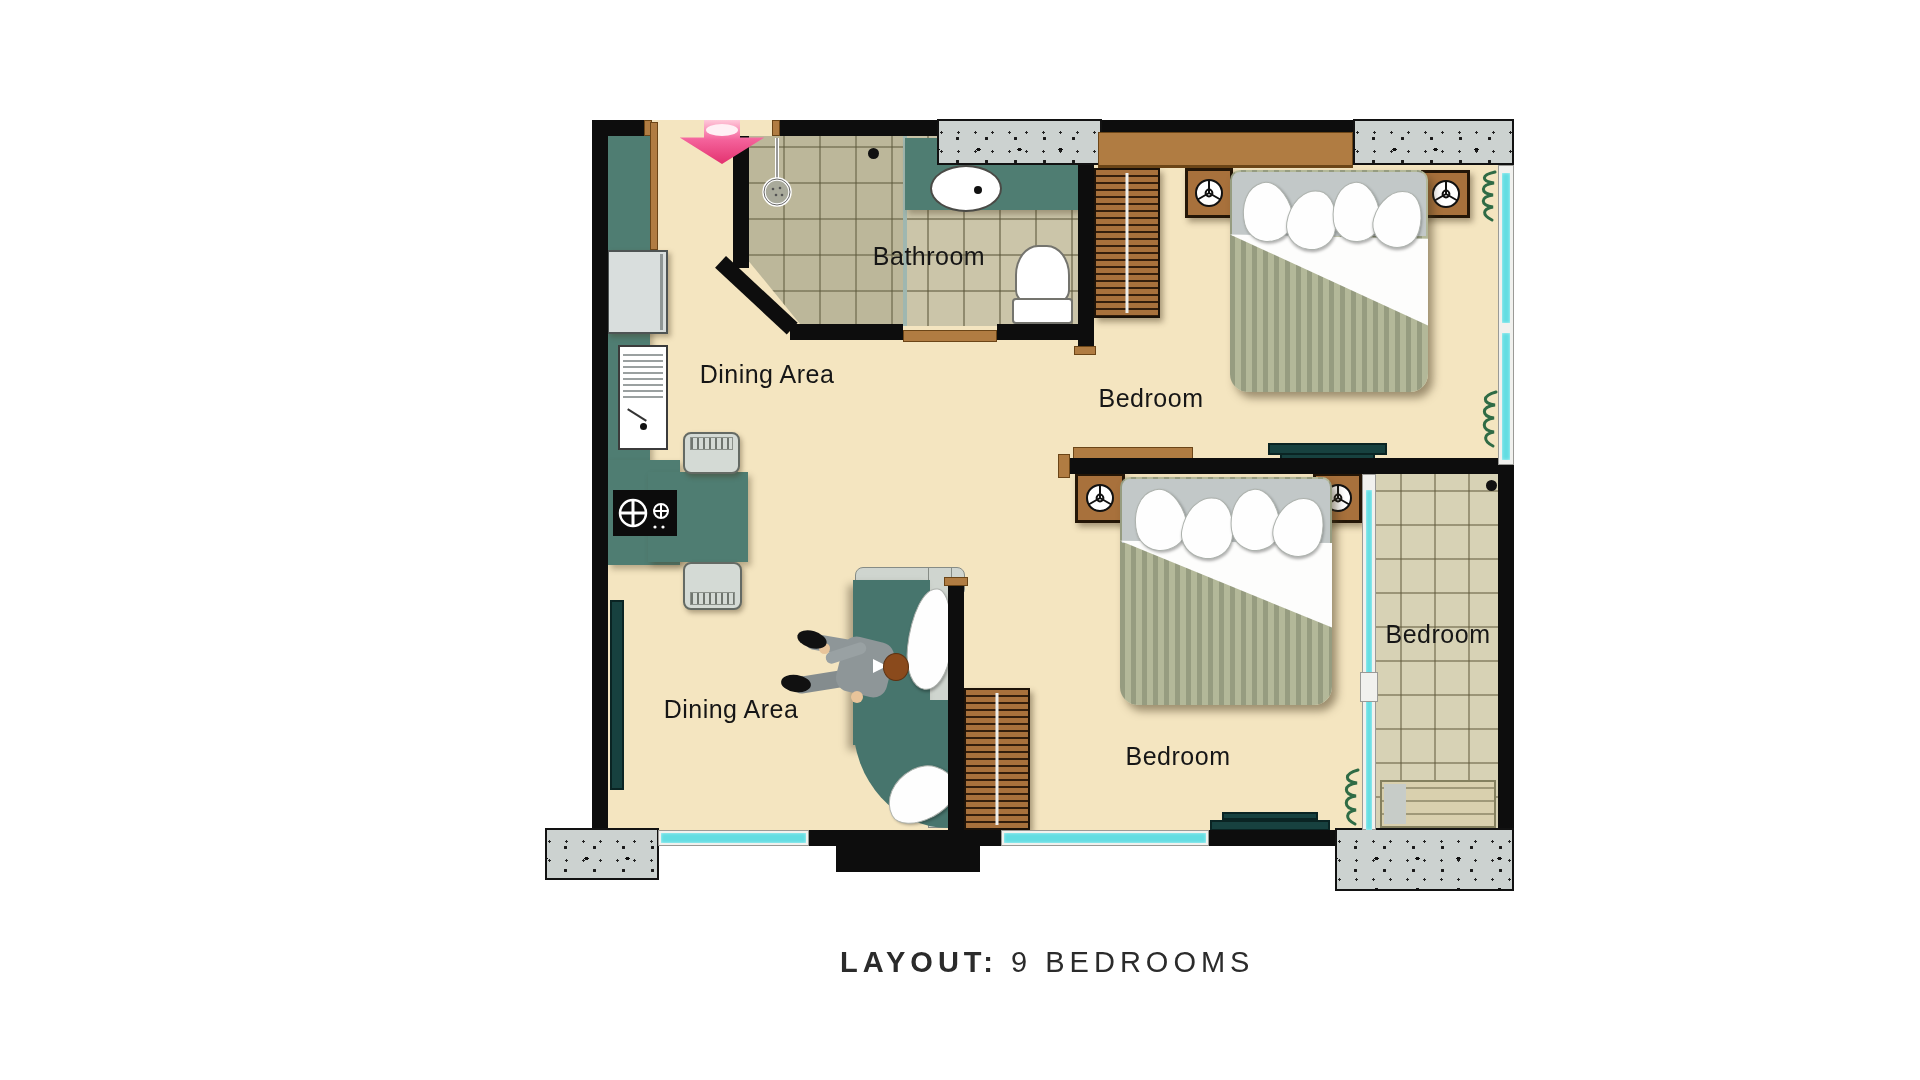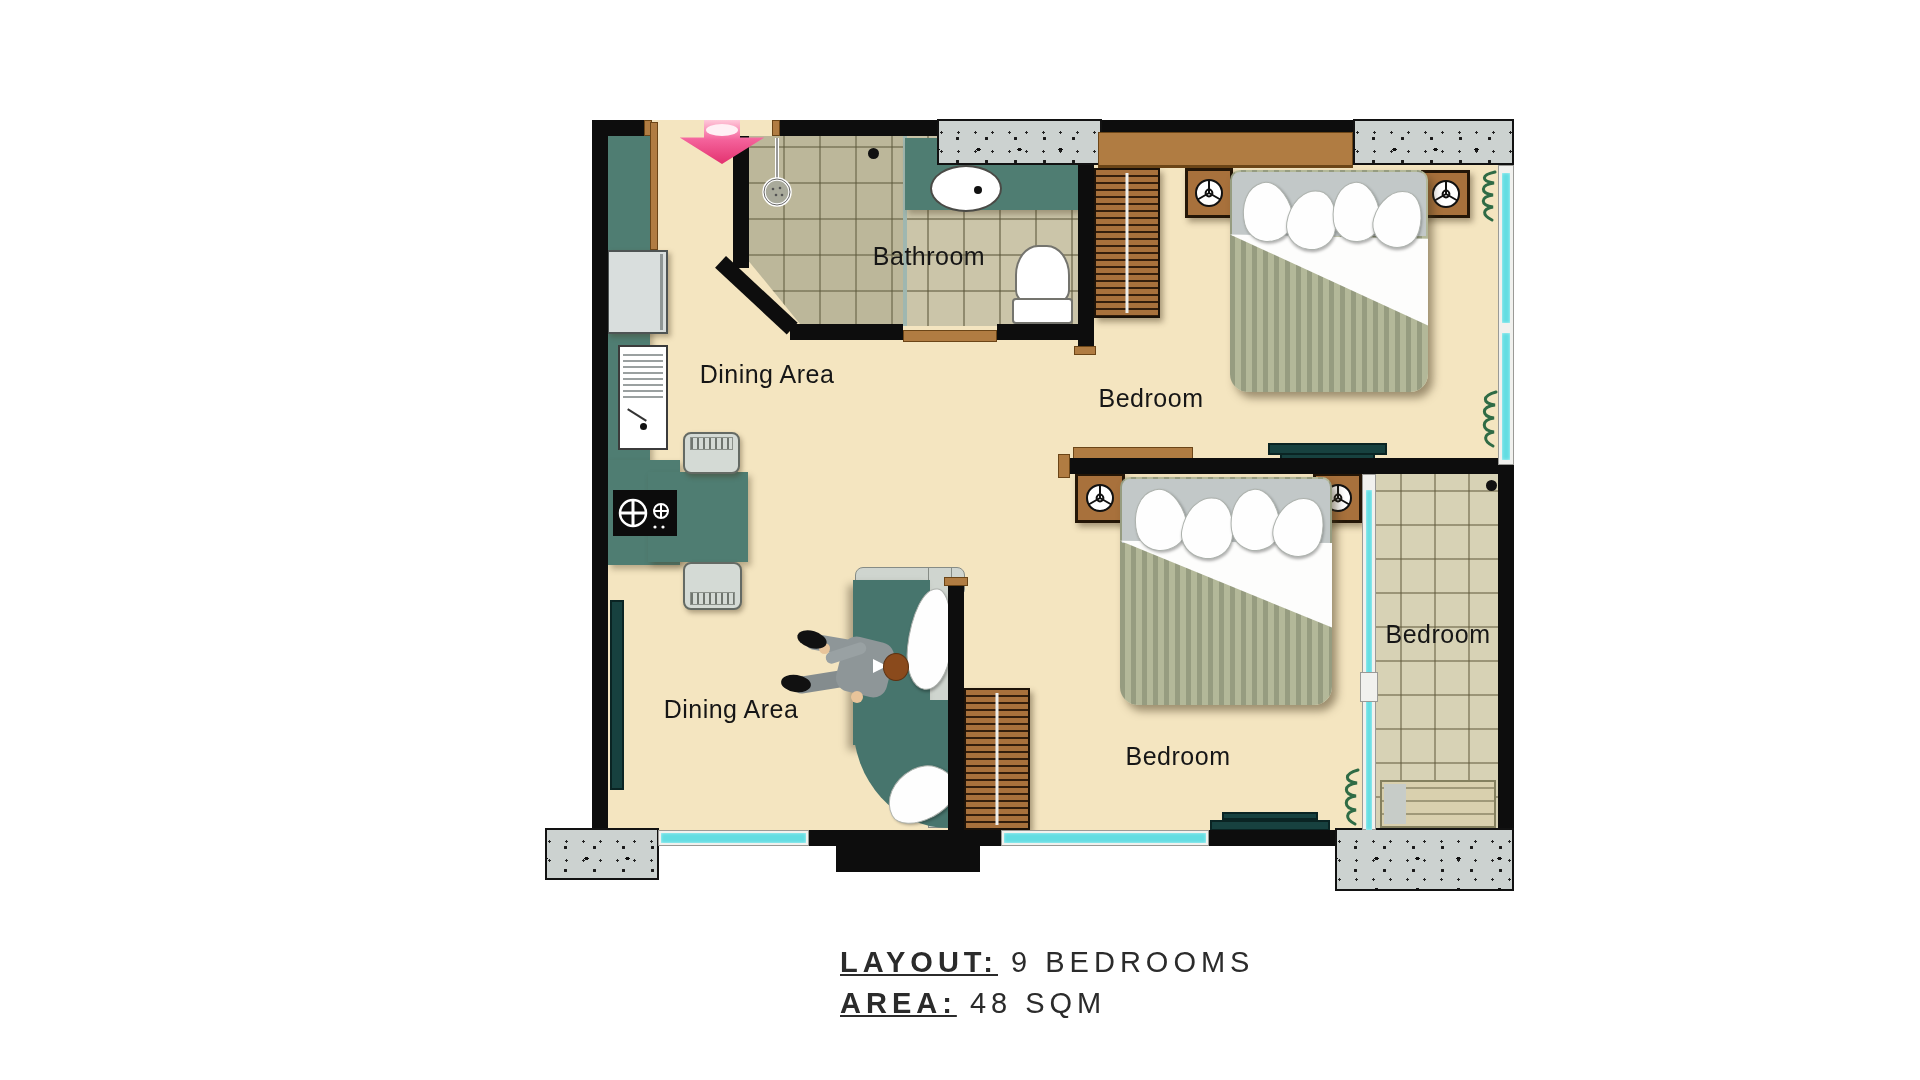--- a/index.html
+++ b/index.html
@@ -38,21 +38,21 @@
   .chair{background:#d4dad5;border:2px solid #646a64;border-radius:8px;box-sizing:border-box;
     box-shadow:2px 3px 5px rgba(70,55,30,.4);}
   .chair-back{position:absolute;left:5px;right:5px;height:11px;
     background:repeating-linear-gradient(90deg,#6f756f 0 2px,transparent 2px 6px);border:1px solid #8a908a;}
   .window-frame{background:#f1f1ee;border:1px solid #9a9a96;box-sizing:border-box;}
   .window-glass{background:#63dde2;box-shadow:inset 0 0 3px #bff4f6;}
   .room-label{position:absolute;transform:translate(-50%,-50%);color:#161616;
     font-size:25px;letter-spacing:.5px;white-space:nowrap;}
   .lamp-svg{display:block;}
   #caption{position:absolute;left:840px;top:942px;color:#2b2b2b;font-size:29px;letter-spacing:5px;line-height:41px;}
-  #caption .cap-label{font-weight:800;text-decoration:underline;}
+  #caption .cap-label{font-weight:800;}
   #caption .cap-value{font-weight:500;}
   .arrow-entrance{clip-path:polygon(30% 0,70% 0,70% 40%,97% 40%,50% 100%,3% 40%,30% 40%);
     background:linear-gradient(180deg,#ffc9da 0%,#f4629b 45%,#e3326f 100%);}
   .arrow-entrance::before{content:'';position:absolute;left:32%;top:4px;width:36%;height:12px;
     background:#fff0f5;border-radius:50%;}
   .glass-line{background:#9fb7b0;}
   .dark-tv{background:#17413f;border:2px solid #0a2423;box-sizing:border-box;}
 </style>
 </head>
 <body>
@@ -255,17 +255,13 @@
   <div class="room-label" style="left:586px;top:636px;">Bedroom</div>
   <div class="room-label" style="left:139px;top:589px;">Dining Area</div>
   <div class="room-label" style="left:846px;top:514px;">Bedroom</div>
 </div>
 
 <div id="caption">
   <div>
     <span class="cap-label">LAYOUT:</span>
     <span class="cap-value">9 BEDROOMS</span>
   </div>
-  <div>
-    <span class="cap-label">AREA:</span>
-    <span class="cap-value">48 SQM</span>
-  </div>
 </div>
 
 </body></html>

